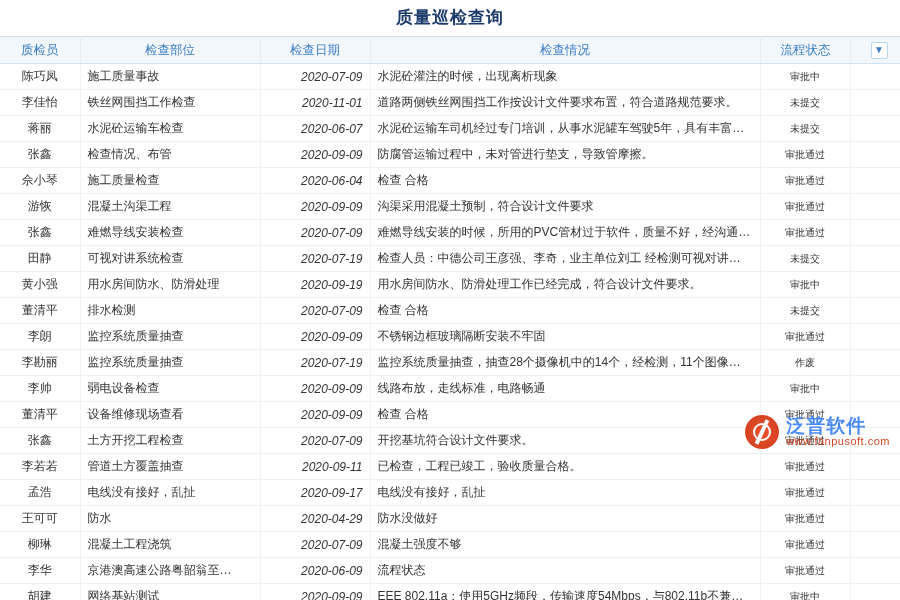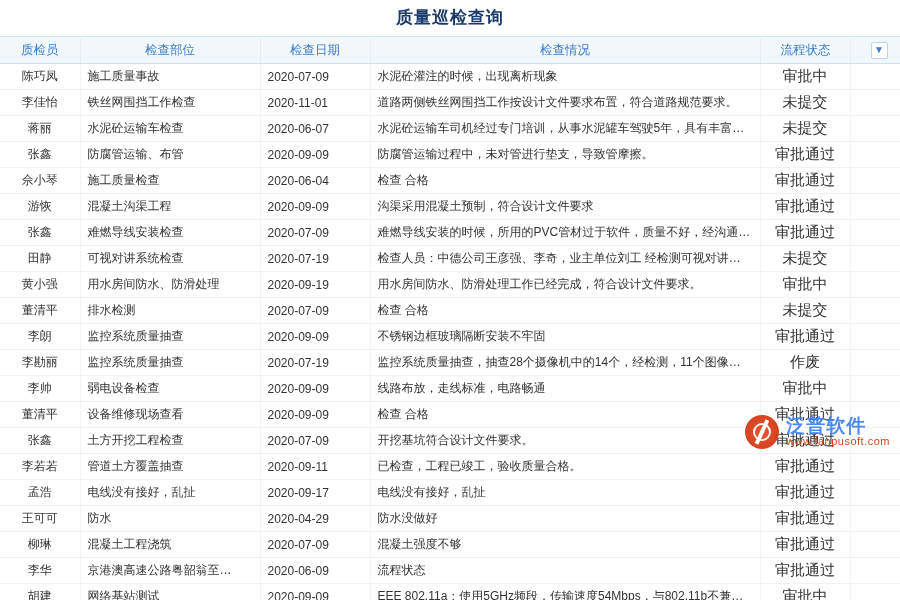--- a/index.html
+++ b/index.html
@@ -66,25 +66,26 @@
   .col-status    { width: 90px; }
   .col-arrow     { width: 50px; }
 
   .c-inspector {
     color: #3b7fc4;
     text-align: center;
     cursor: pointer;
   }
   .c-date {
     color: #555555;
-    text-align: left;
+    text-align: right;
+    font-style: italic;
   }
   .c-status {
     text-align: center;
-    font-size: 15px;
+    font-size: 10px;
   }
   .st-approving { color: #e2620f; }
   .st-unsubmit  { color: #d43f3a; }
   .st-approved  { color: #2f9e44; }
   .st-draft     { color: #e2620f; }
   .c-arrow { text-align: center; }
 
   .hdr-arrow-cell {
     position: relative;
   }
@@ -199,21 +200,21 @@
         <tr>
           <td class="c-inspector">蒋丽</td>
           <td class="c-part">水泥砼运输车检查</td>
           <td class="c-date">2020-06-07</td>
           <td class="c-situation">水泥砼运输车司机经过专门培训，从事水泥罐车驾驶5年，具有丰富驾…</td>
           <td class="c-status st-unsubmit">未提交</td>
           <td class="c-arrow"></td>
         </tr>
         <tr>
           <td class="c-inspector">张鑫</td>
-          <td class="c-part">防腐管运输、布管</td>
+          <td class="c-part">检查情况、布管</td>
           <td class="c-date">2020-09-09</td>
           <td class="c-situation">防腐管运输过程中，未对管进行垫支，导致管摩擦。</td>
           <td class="c-status st-approved">审批通过</td>
           <td class="c-arrow"></td>
         </tr>
         <tr>
           <td class="c-inspector">佘小琴</td>
           <td class="c-part">施工质量检查</td>
           <td class="c-date">2020-06-04</td>
           <td class="c-situation">检查 合格</td>

